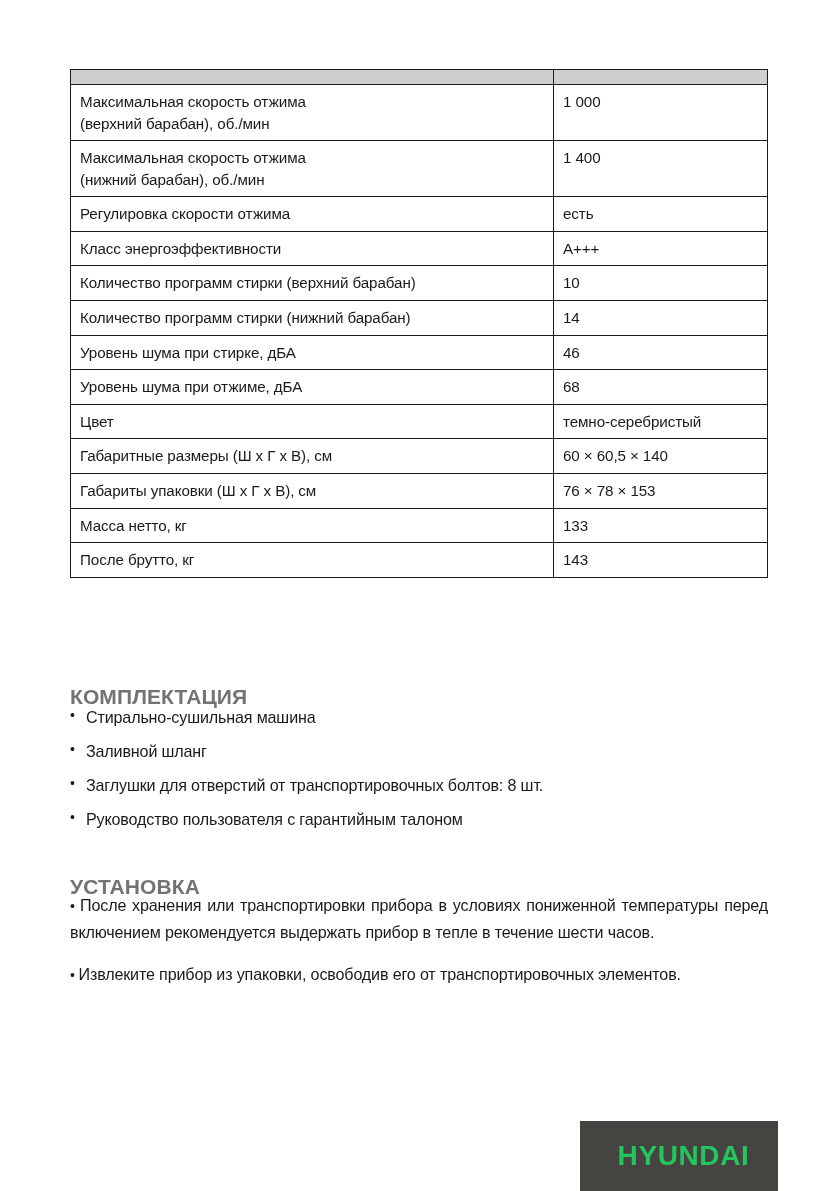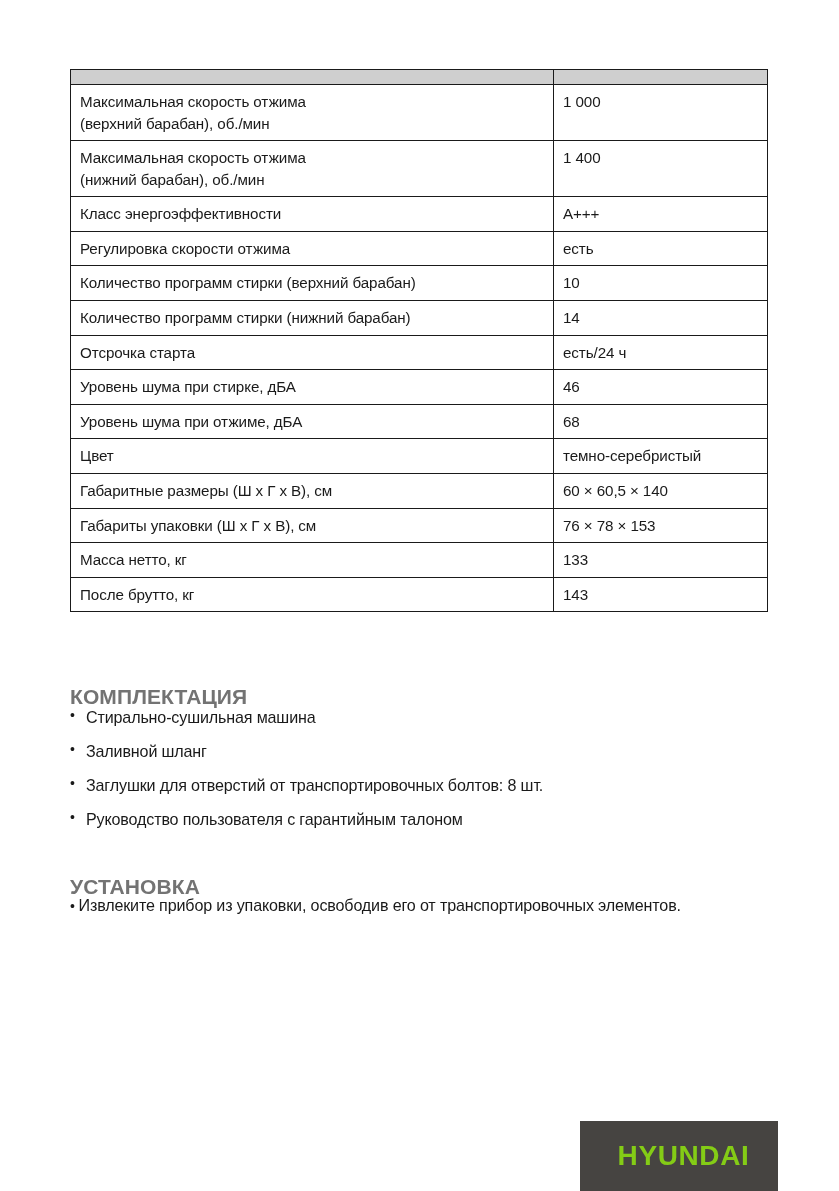--- a/index.html
+++ b/index.html
@@ -123,21 +123,21 @@
     left: 580px;
     top: 1121px;
     width: 198px;
     height: 70px;
     background: #464441;
     display: flex;
     align-items: center;
     justify-content: center;
   }
   .logo-text {
-    color: #84cc16;
+    color: #22c55e;
     font-family: "Liberation Sans", sans-serif;
     font-weight: bold;
     font-size: 28px;
     letter-spacing: 0.6px;
     margin-left: 9px;
   }
 </style>
 </head>
 <body>
 
@@ -158,38 +158,34 @@
 
     <tr>
           <td class="label">Максимальная скорость отжима<span class="line2">(верхний барабан), об./мин</span></td>
           <td class="value">1 000</td>
         </tr>
         <tr>
           <td class="label">Максимальная скорость отжима<span class="line2">(нижний барабан), об./мин</span></td>
           <td class="value">1 400</td>
         </tr>
         <tr>
+          <td class="label">Регулировка скорости отжима</td>
+          <td class="value">есть</td>
+        </tr>
+        <tr>
           <td class="label">Класс энергоэффективности</td>
           <td class="value">A+++</td>
         </tr>
         <tr>
-          <td class="label">Регулировка скорости отжима</td>
-          <td class="value">есть</td>
-        </tr>
-        <tr>
           <td class="label">Количество программ стирки (верхний барабан)</td>
           <td class="value">10</td>
         </tr>
         <tr>
           <td class="label">Количество программ стирки (нижний барабан)</td>
           <td class="value">14</td>
-        </tr>
-        <tr>
-          <td class="label">Отсрочка старта</td>
-          <td class="value">есть/24 ч</td>
         </tr>
         <tr>
           <td class="label">Уровень шума при стирке, дБА</td>
           <td class="value">46</td>
         </tr>
         <tr>
           <td class="label">Уровень шума при отжиме, дБА</td>
           <td class="value">68</td>
         </tr>
         <tr>
@@ -220,20 +216,21 @@
   <ul class="bullet-list" id="komplektaciya-list">
     <li>Стирально-сушильная машина</li>
     <li>Заливной шланг</li>
     <li>Заглушки для отверстий от транспортировочных болтов: 8 шт.</li>
     <li>Руководство пользователя с гарантийным талоном</li>
   </ul>
 
   <h2 class="section-heading" id="heading-ustanovka">УСТАНОВКА</h2>
 
   <div class="para-block" id="ustanovka-paras">
+    <p class="para">После хранения или транспортировки прибора в условиях пониженной температуры перед включением рекомендуется выдержать прибор в тепле в течение шести часов.</p>
     <p class="para">Извлеките прибор из упаковки, освободив его от транспортировочных элементов.</p>
   </div>
 
   <div class="logo-box">
     <span class="logo-text">HYUNDAI</span>
   </div>
 
 </div>
 
 </body></html>

